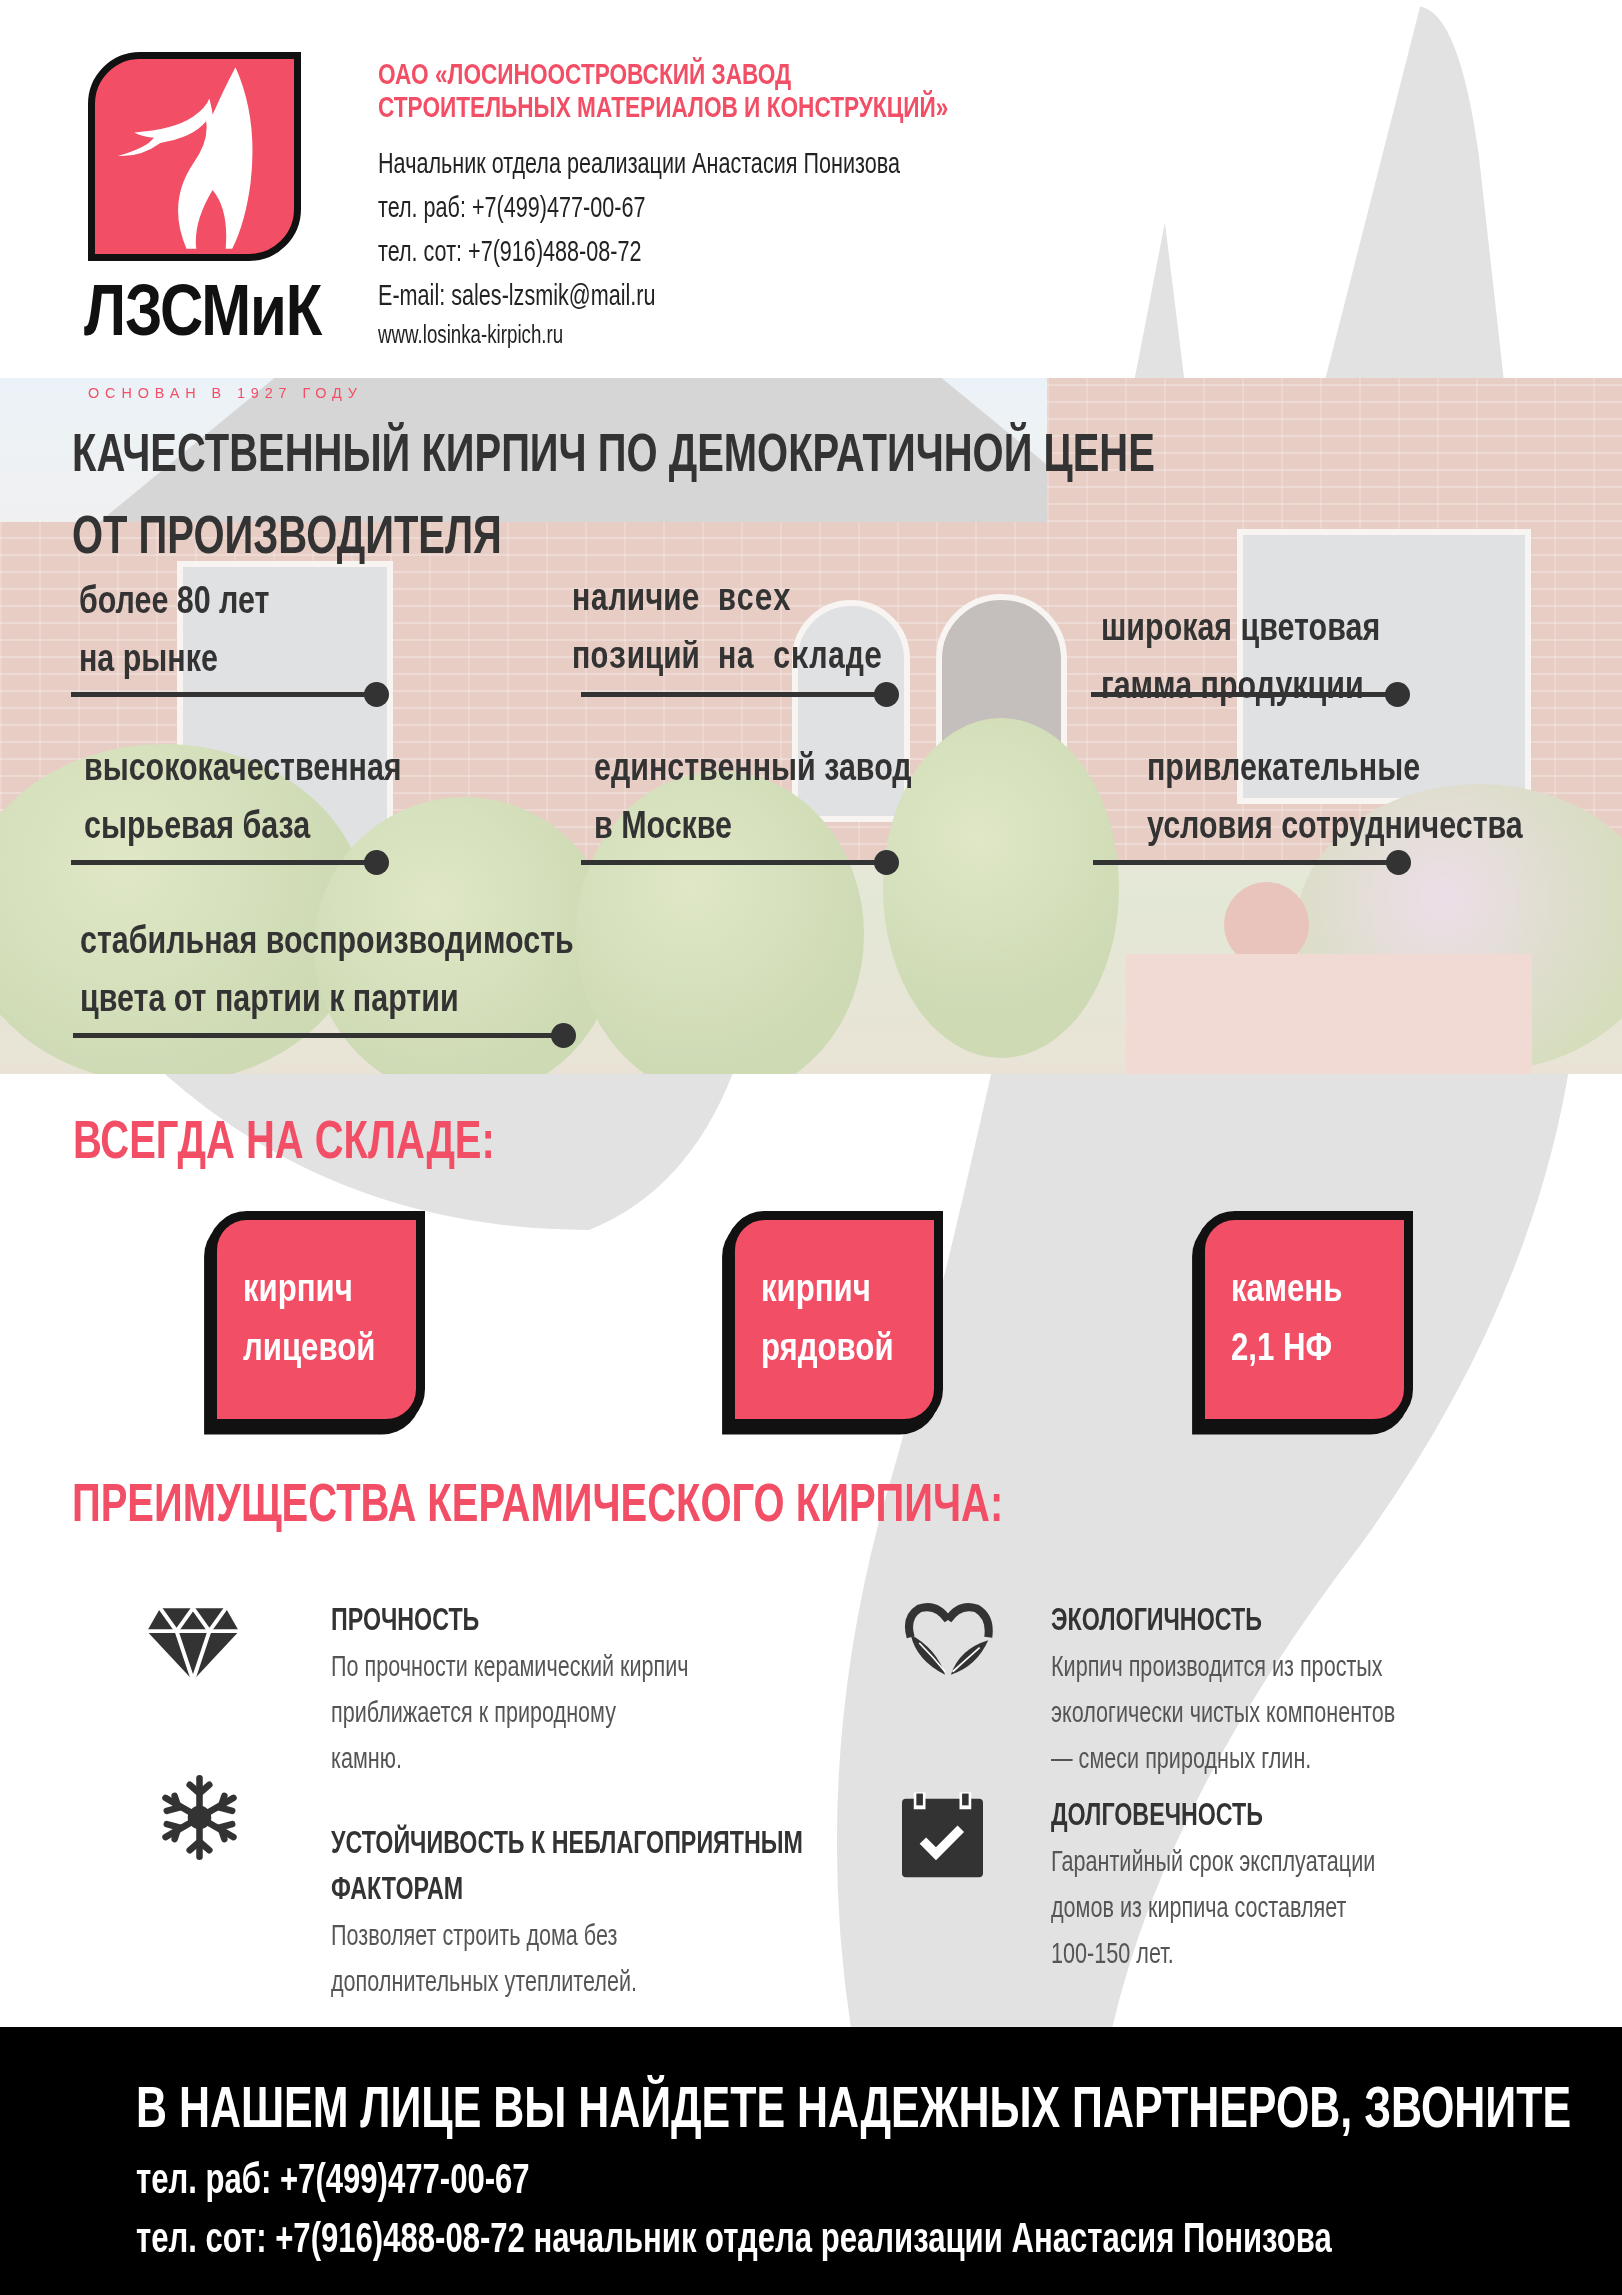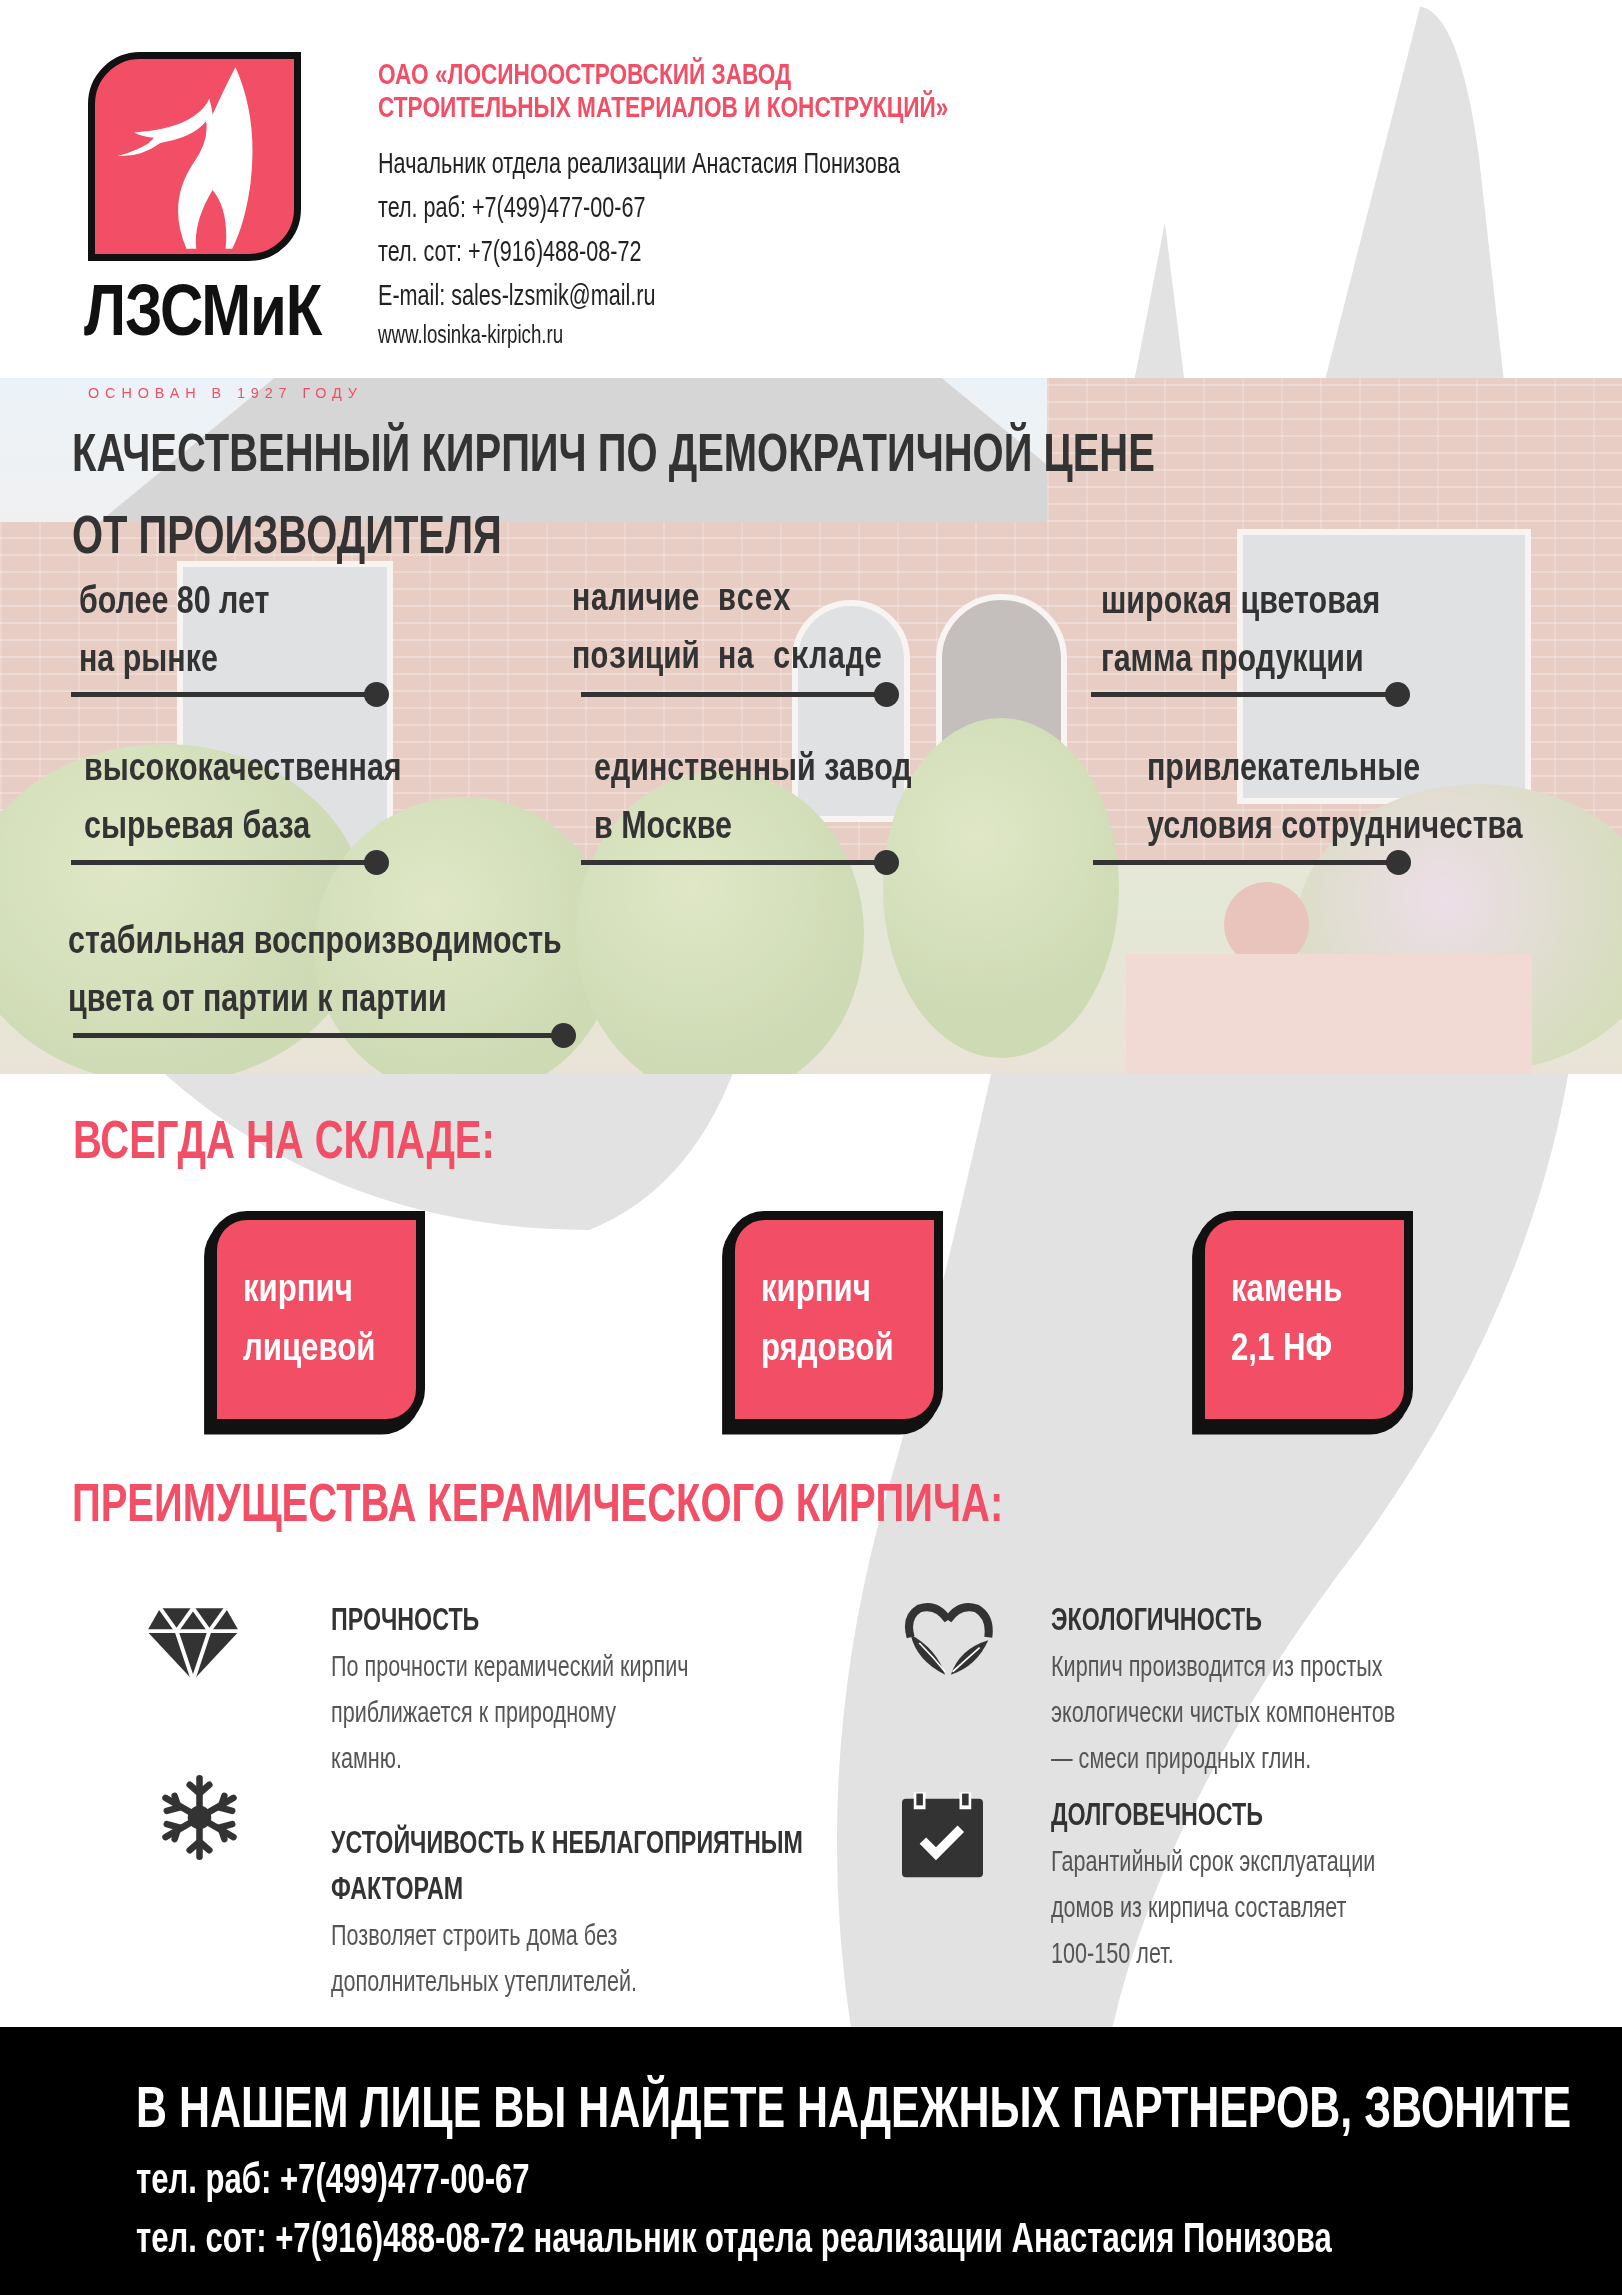--- a/index.html
+++ b/index.html
@@ -118,21 +118,21 @@
 <div class="feature-rule" style="left:71px;top:692px;width:308px;z-index:4;"></div>
 <div class="feature-dot" style="left:364px;top:682px;z-index:4;"></div>
 
 <div class="feature" style="left:572px;top:571px;font-family:Liberation Mono, monospace;">
   <div class="feature-text">наличие всех</div>
   <div class="feature-text">позиций на складе</div>
 </div>
 <div class="feature-rule" style="left:581px;top:692px;width:308px;z-index:4;"></div>
 <div class="feature-dot" style="left:874px;top:682px;z-index:4;"></div>
 
-<div class="feature" style="left:1101px;top:571px;">
+<div class="feature" style="left:1101px;top:598px;">
   <div class="feature-text">широкая цветовая</div>
   <div class="feature-text">гамма продукции</div>
 </div>
 <div class="feature-rule" style="left:1091px;top:692px;width:308px;z-index:4;"></div>
 <div class="feature-dot" style="left:1385px;top:682px;z-index:4;"></div>
 
 <div class="feature" style="left:84px;top:738px;">
   <div class="feature-text">высококачественная</div>
   <div class="feature-text">сырьевая база</div>
 </div>
@@ -146,21 +146,21 @@
 <div class="feature-rule" style="left:581px;top:860px;width:308px;z-index:4;"></div>
 <div class="feature-dot" style="left:874px;top:850px;z-index:4;"></div>
 
 <div class="feature" style="left:1103px;top:738px;margin-left:44px;">
   <div class="feature-text">привлекательные</div>
   <div class="feature-text">условия сотрудничества</div>
 </div>
 <div class="feature-rule" style="left:1093px;top:860px;width:308px;z-index:4;"></div>
 <div class="feature-dot" style="left:1386px;top:850px;z-index:4;"></div>
 
-<div class="feature" style="left:68px;top:911px;">
+<div class="feature" style="left:80px;top:911px;">
   <div class="feature-text">стабильная воспроизводимость</div>
   <div class="feature-text">цвета от партии к партии</div>
 </div>
 <div class="feature-rule" style="left:73px;top:1033px;width:491px;z-index:4;"></div>
 <div class="feature-dot" style="left:551px;top:1023px;z-index:4;"></div>
 
 <div class="section-title" style="left:73px;top:1112px;">ВСЕГДА НА СКЛАДЕ:</div>
 
 <div class="product" style="left:208px;top:1211px;">
   <div class="product-label">

